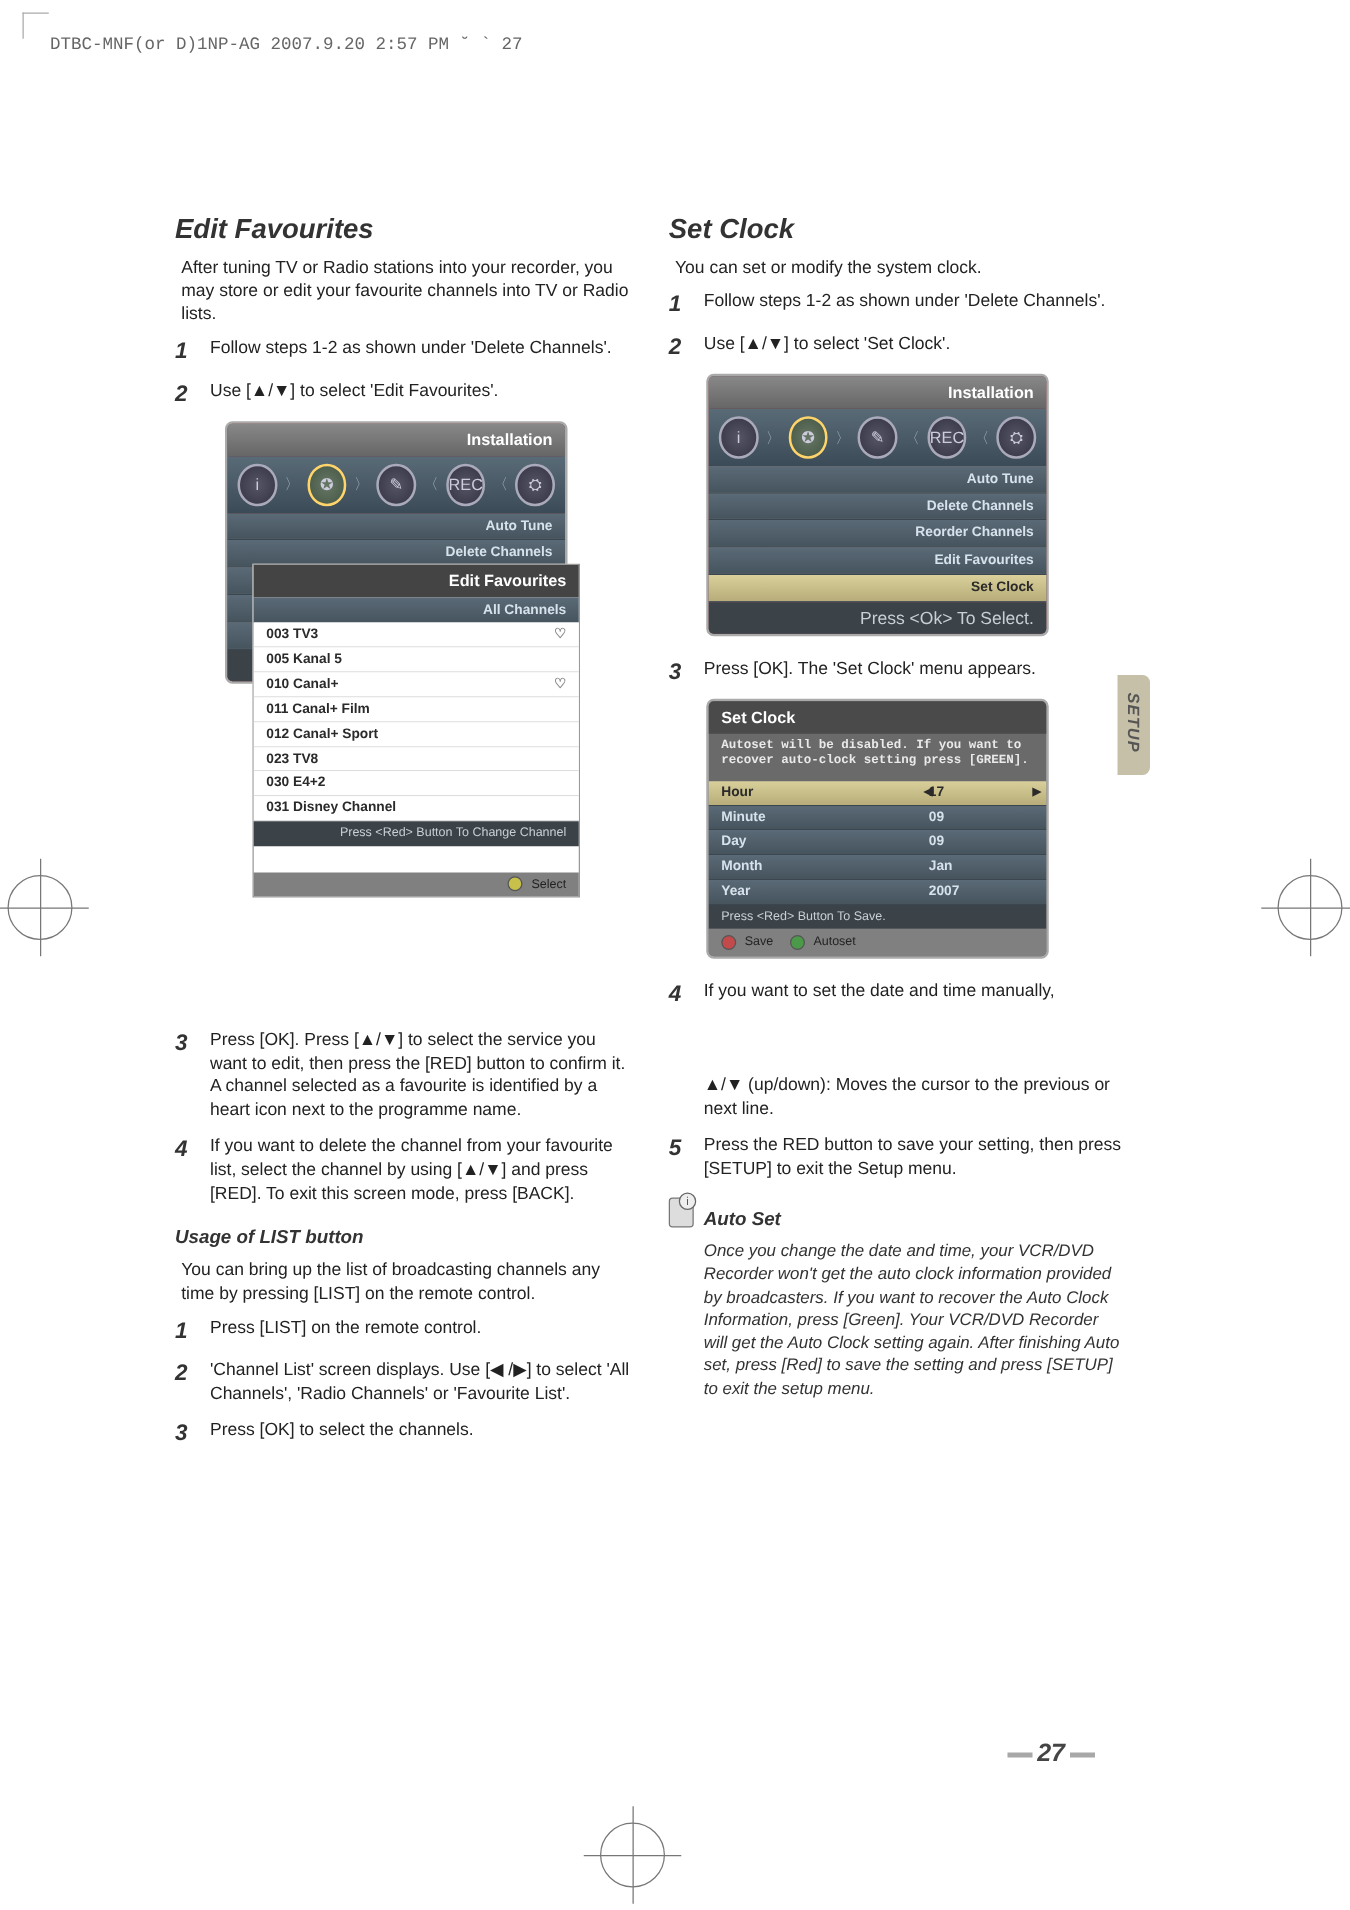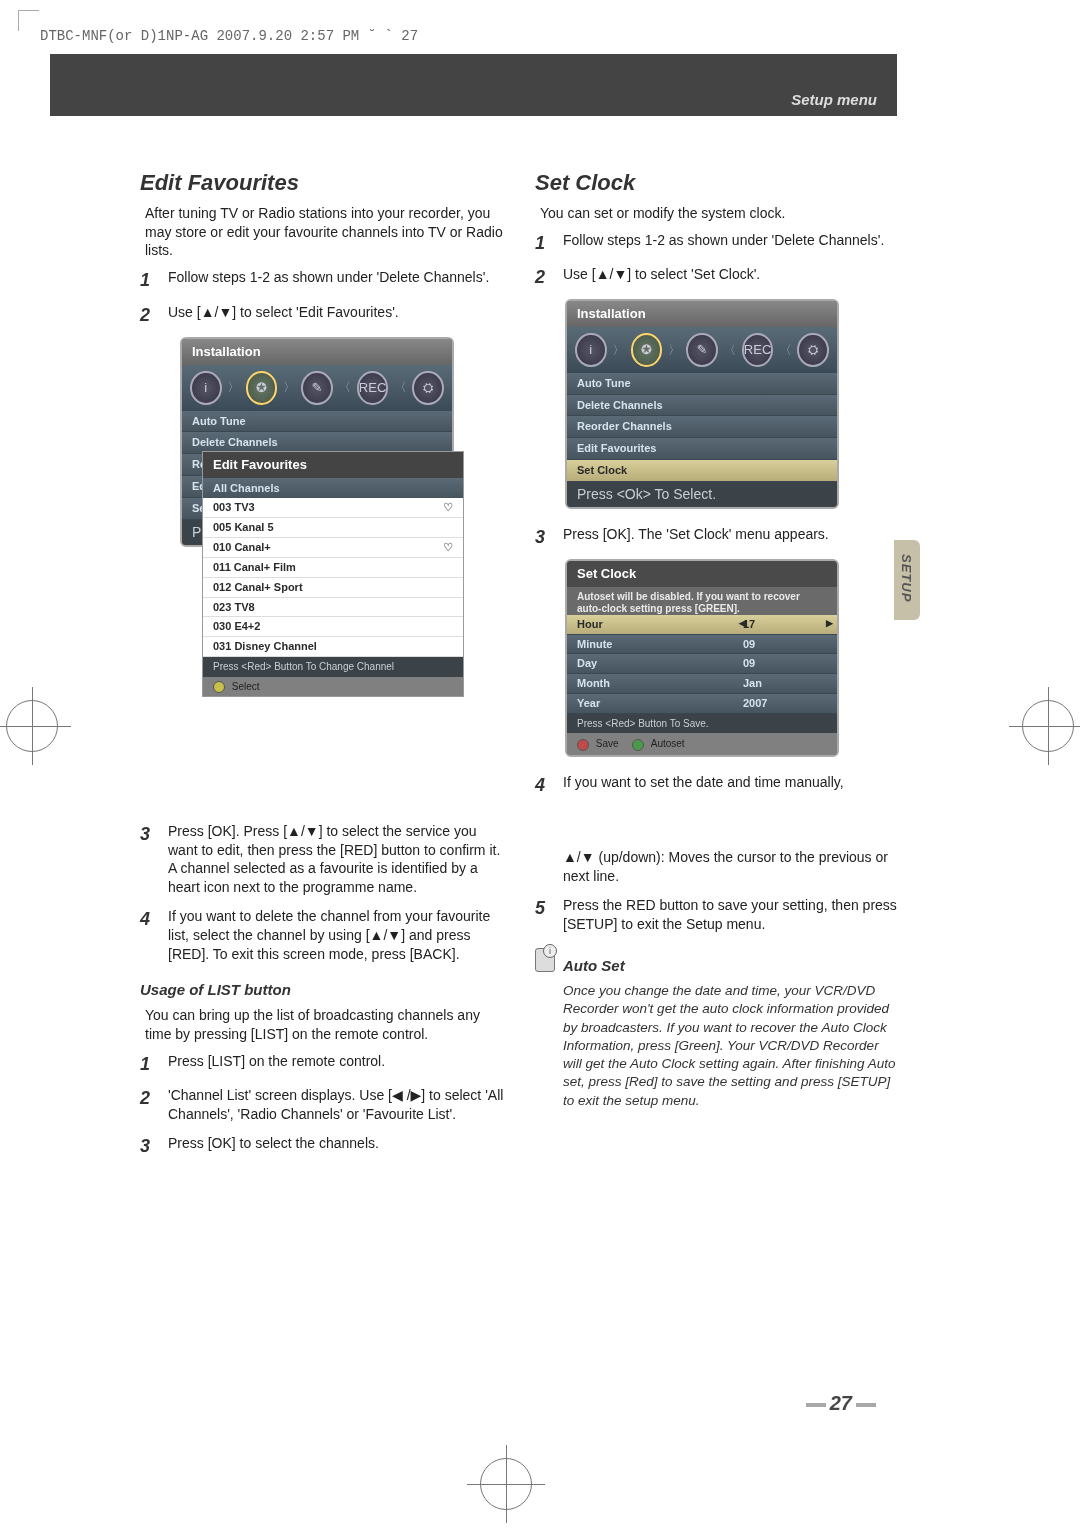--- a/index.html
+++ b/index.html
@@ -173,20 +173,21 @@
     margin: 16px 0 6px 0;
     color: #333;
   }
   .ui-panel {
     border: 2px solid #aaa;
     background: #7f1d1d;
     border-radius: 6px;
     width: 270px;
     margin: 10px 0 16px 40px;
     box-shadow: 0 0 0 1px #666 inset;
+    text-align: right;
   }
   .ui-title {
     background: linear-gradient(#888,#666);
     color: #fff;
     font-weight: bold;
     font-size: 13px;
     padding: 4px 10px;
     border-radius: 4px 4px 0 0;
   }
   .ui-iconrow {
@@ -269,20 +270,21 @@
     background: #3b4248;
     color: #c8d0d6;
     font-size: 10px;
     padding: 3px 10px;
   }
   .ui-sub-sel {
     background: #808080;
     font-size: 10px;
     padding: 3px 10px;
     color: #222;
+    margin-top: 21px;
   }
   .ui-sub-sel .dot {
     display: inline-block;
     width: 10px; height: 10px;
     border-radius: 50%;
     background: #c7c04a;
     border: 1px solid #555;
     margin-right: 4px;
     vertical-align: middle;
   }
@@ -298,22 +300,23 @@
     color: #fff;
     font-weight: bold;
     font-size: 13px;
     padding: 4px 10px;
     border-radius: 4px 4px 0 0;
   }
   .sc-note {
     font-size: 10px;
     color: #eaeaea;
     font-weight: bold;
-    padding: 4px 10px 0 10px;
+    padding: 4px 10px 10px 10px;
     line-height: 1.2;
+    font-family: Liberation Mono, monospace;
   }
   .sc-row {
     display: flex;
     background: linear-gradient(#5a6a76,#46545e);
     color: #d6e2ec;
     font-size: 11px;
     font-weight: bold;
     border-bottom: 1px solid #3a4650;
   }
   .sc-row.hl { background: linear-gradient(#d8cf9a,#b8ad7a); color: #2a2a2a; }
@@ -401,23 +404,20 @@
   }
   .heart { color:#888; font-size:11px; }
 </style>
 </head>
 <body>
 
 <div class="page">
   <div class="crop-top"></div>
   <div class="header-strip">DTBC-MNF(or D)1NP-AG  2007.9.20 2:57 PM  ˘  `  27</div>
 
-  <div class="darkband">
-    <div class="darkband-label">Setup menu</div>
-  </div>
 
   <div class="side-tab">
     <span>SETUP</span>
   </div>
 
   <div class="crop-circle-left"></div>
   <div class="crop-circle-right"></div>
   <div class="crop-circle-bottom"></div>
 
   <div class="content">

